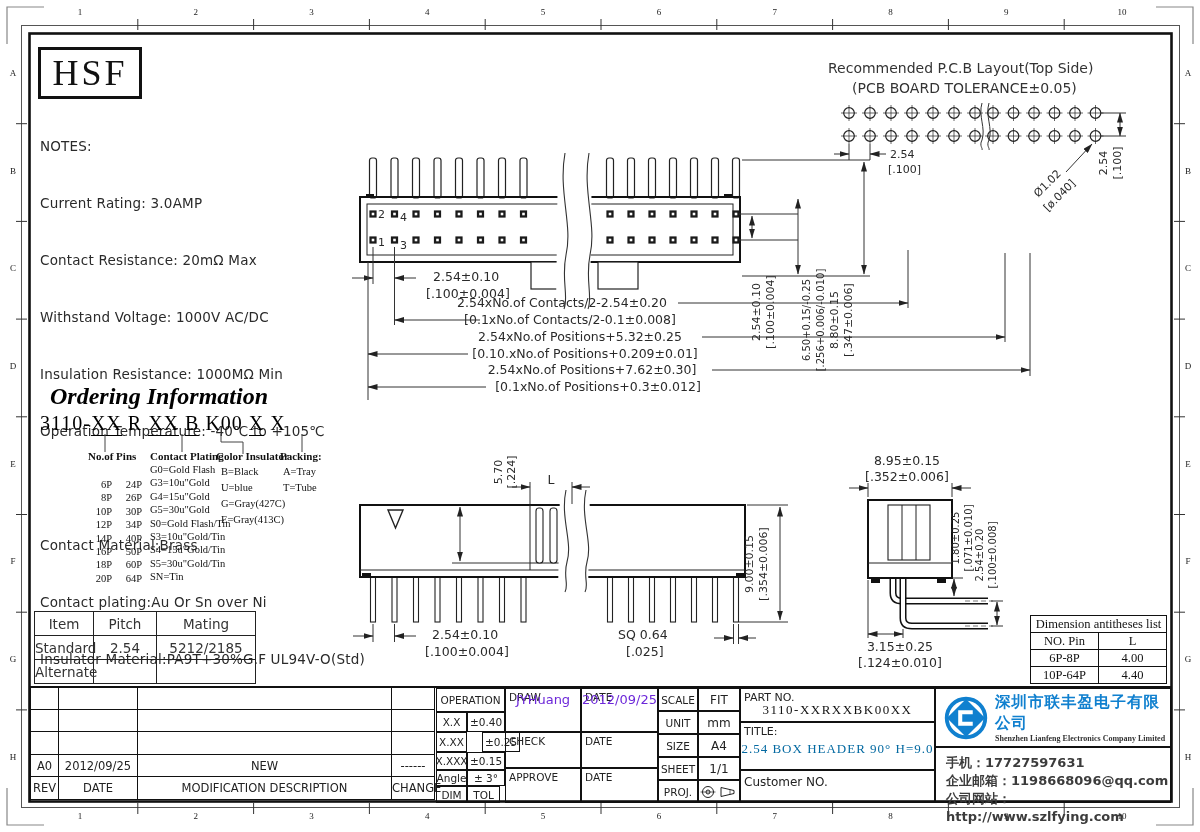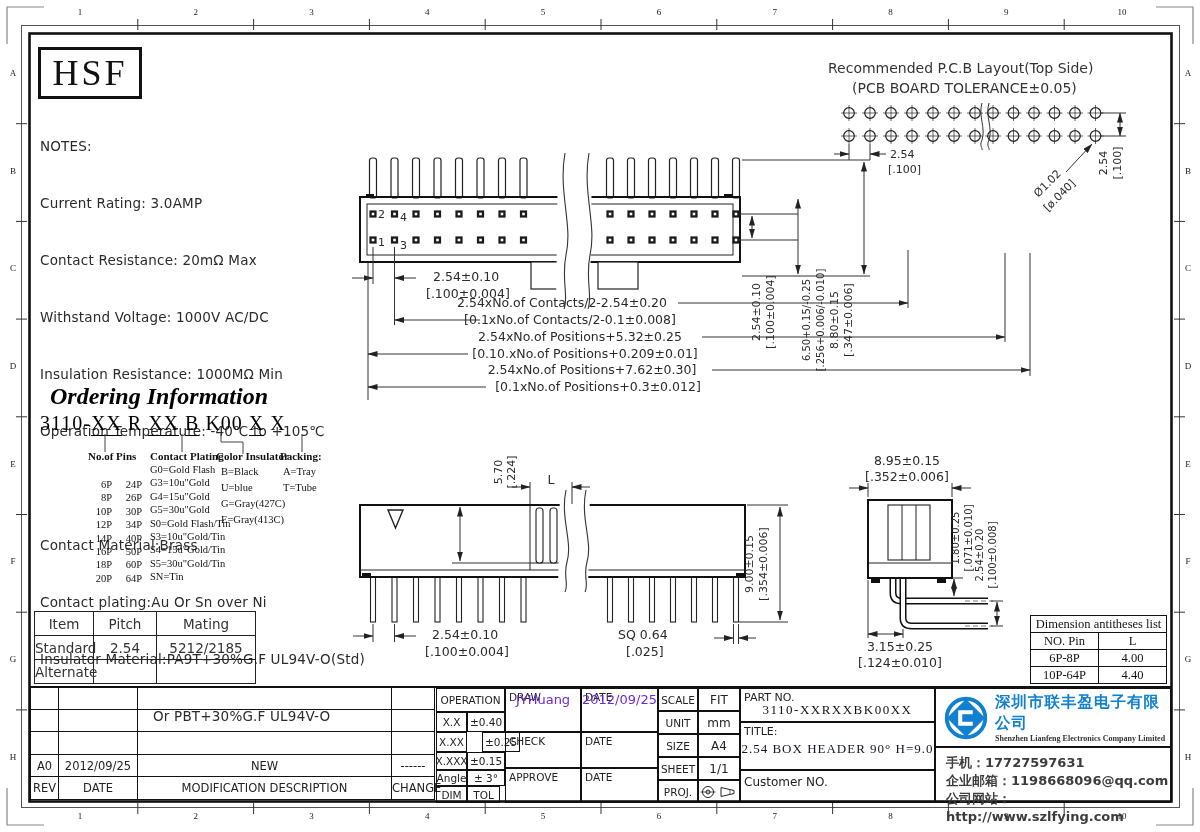--- a/index.html
+++ b/index.html
@@ -116,21 +116,20 @@
     <div>NOTES:</div>
     <div>Current Rating: 3.0AMP</div>
     <div>Contact Resistance: 20mΩ Max</div>
     <div>Withstand Voltage: 1000V AC/DC</div>
     <div>Insulation Resistance: 1000MΩ Min</div>
     <div>Operation Temperature: -40℃ to +105℃</div>
     <div class="sp"></div>
     <div>Contact Material:Brass</div>
     <div>Contact plating:Au Or Sn over Ni</div>
     <div>Insulator Material:PA9T+30%G.F UL94V-O(Std)</div>
-    <div class="ind">Or PBT+30%G.F UL94V-O</div>
   </div>
 
   <div id="pcb-titles">
     <div>Recommended P.C.B Layout(Top Side)</div>
     <div>(PCB BOARD TOLERANCE±0.05)</div>
   </div>
   <svg id="pcb-svg" style="left:830px;top:100px;" width="320" height="115">
     <g id="pcb-pads">
         <circle cx="19" cy="13" r="5.3" fill="none" stroke="#222" stroke-width="1.2"></circle>
         <line x1="11" y1="13" x2="27" y2="13" stroke="#222" stroke-width="0.7"></line>
@@ -667,21 +666,21 @@
         <line x1="30" y1="5.6" x2="30" y2="10.4" stroke="#222" stroke-width="0.7"></line>
       </svg>
     </div>
 
     <div class="tcell" style="left:710px;top:0;width:195px;height:34px;">
       <span class="lab" style="font-size:11px;">PART NO.</span>
       <div class="val serifval" style="top:13px;color:#111;">3110-XXRXXBK00XX</div>
     </div>
     <div class="tcell" style="left:710px;top:34px;width:195px;height:48px;">
       <span class="lab" style="font-size:11px;">TITLE:</span>
-      <div class="val serifval" style="top:18px;color:#0f172a;letter-spacing:1px;">2.54 BOX HEADER 90° H=9.0</div>
+      <div class="val serifval" style="top:18px;color:#0369a1;letter-spacing:1px;">2.54 BOX HEADER 90° H=9.0</div>
     </div>
     <div class="tcell" id="company-top" style="left:905px;top:0;width:236px;height:59px;">
       <svg width="52" height="50" viewBox="0 0 54 50" style="position:static;margin-left:4px;flex:none;">
         <circle cx="27" cy="25" r="20" fill="none" stroke="#1080cf" stroke-width="4"></circle>
         <rect x="13" y="11" width="28" height="28" transform="rotate(45 27 25)" fill="#1080cf"></rect>
         <polyline points="34,19 21,19 21,31 34,31" fill="none" stroke="#fff" stroke-width="4.2"></polyline>
       </svg>
       <div style="margin-left:3px;">
         <div id="cn-name" style="color:#1080cf;">深圳市联丰盈电子有限公司</div>
         <div id="en-name">Shenzhen Lianfeng Electronics Company Limited</div>

